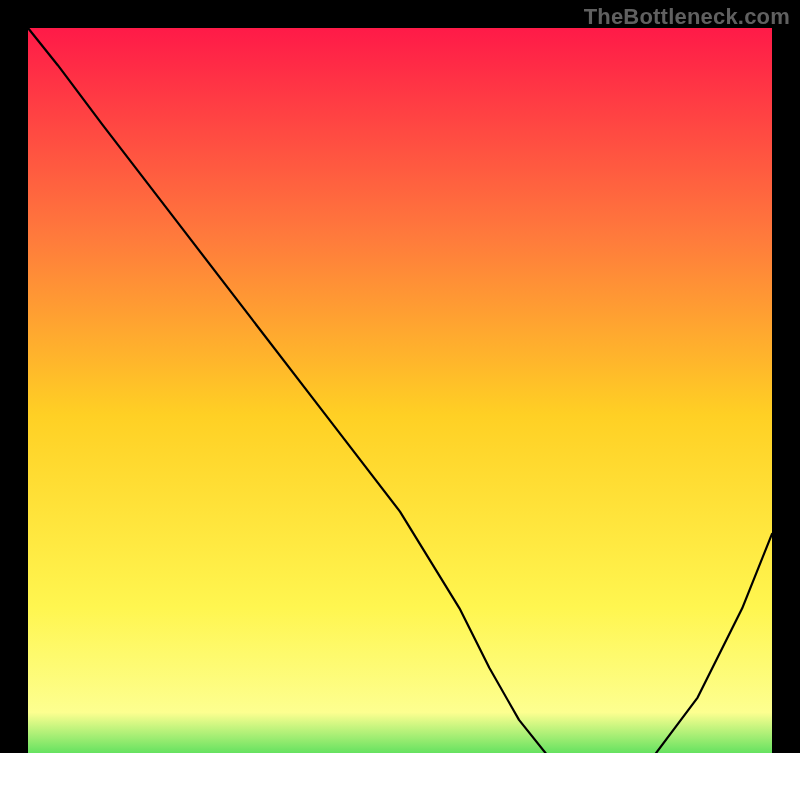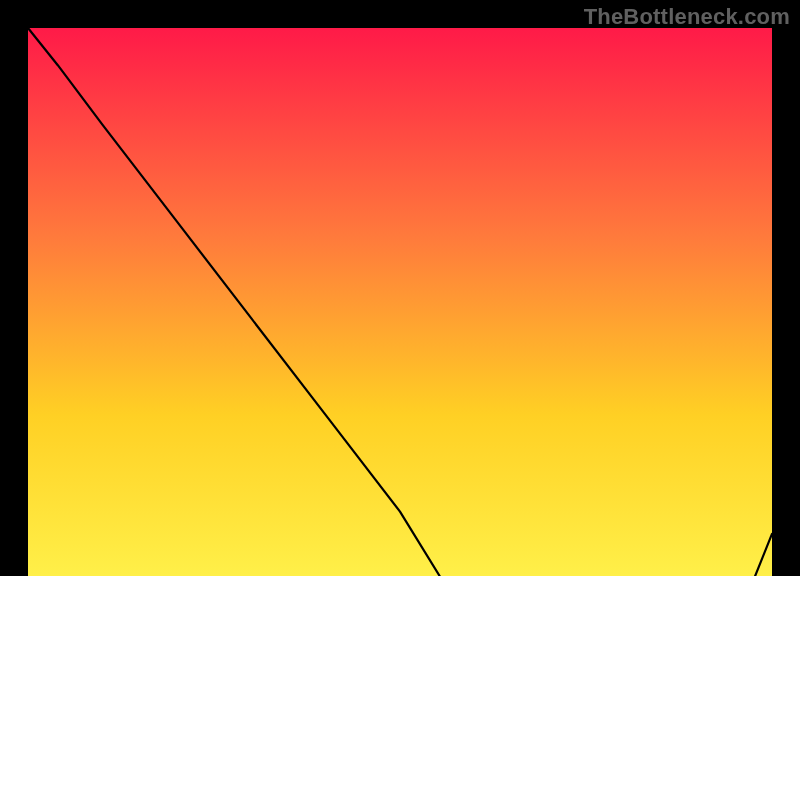--- a/index.html
+++ b/index.html
@@ -3,21 +3,21 @@
 <meta charset="utf-8">
 <style>
   body {
     margin: 0;
     padding: 0;
     background: #fff;
     font-family: Arial, Helvetica, sans-serif;
   }
   .wrap {
     width: 800px;
-    height: 576px;
+    height: 753px;
     position: relative;
   }
   .attribution {
     position: absolute;
     top: 4px;
     right: 10px;
     font-size: 22px;
     font-weight: 600;
     color: #606060;
     letter-spacing: 0.2px;

